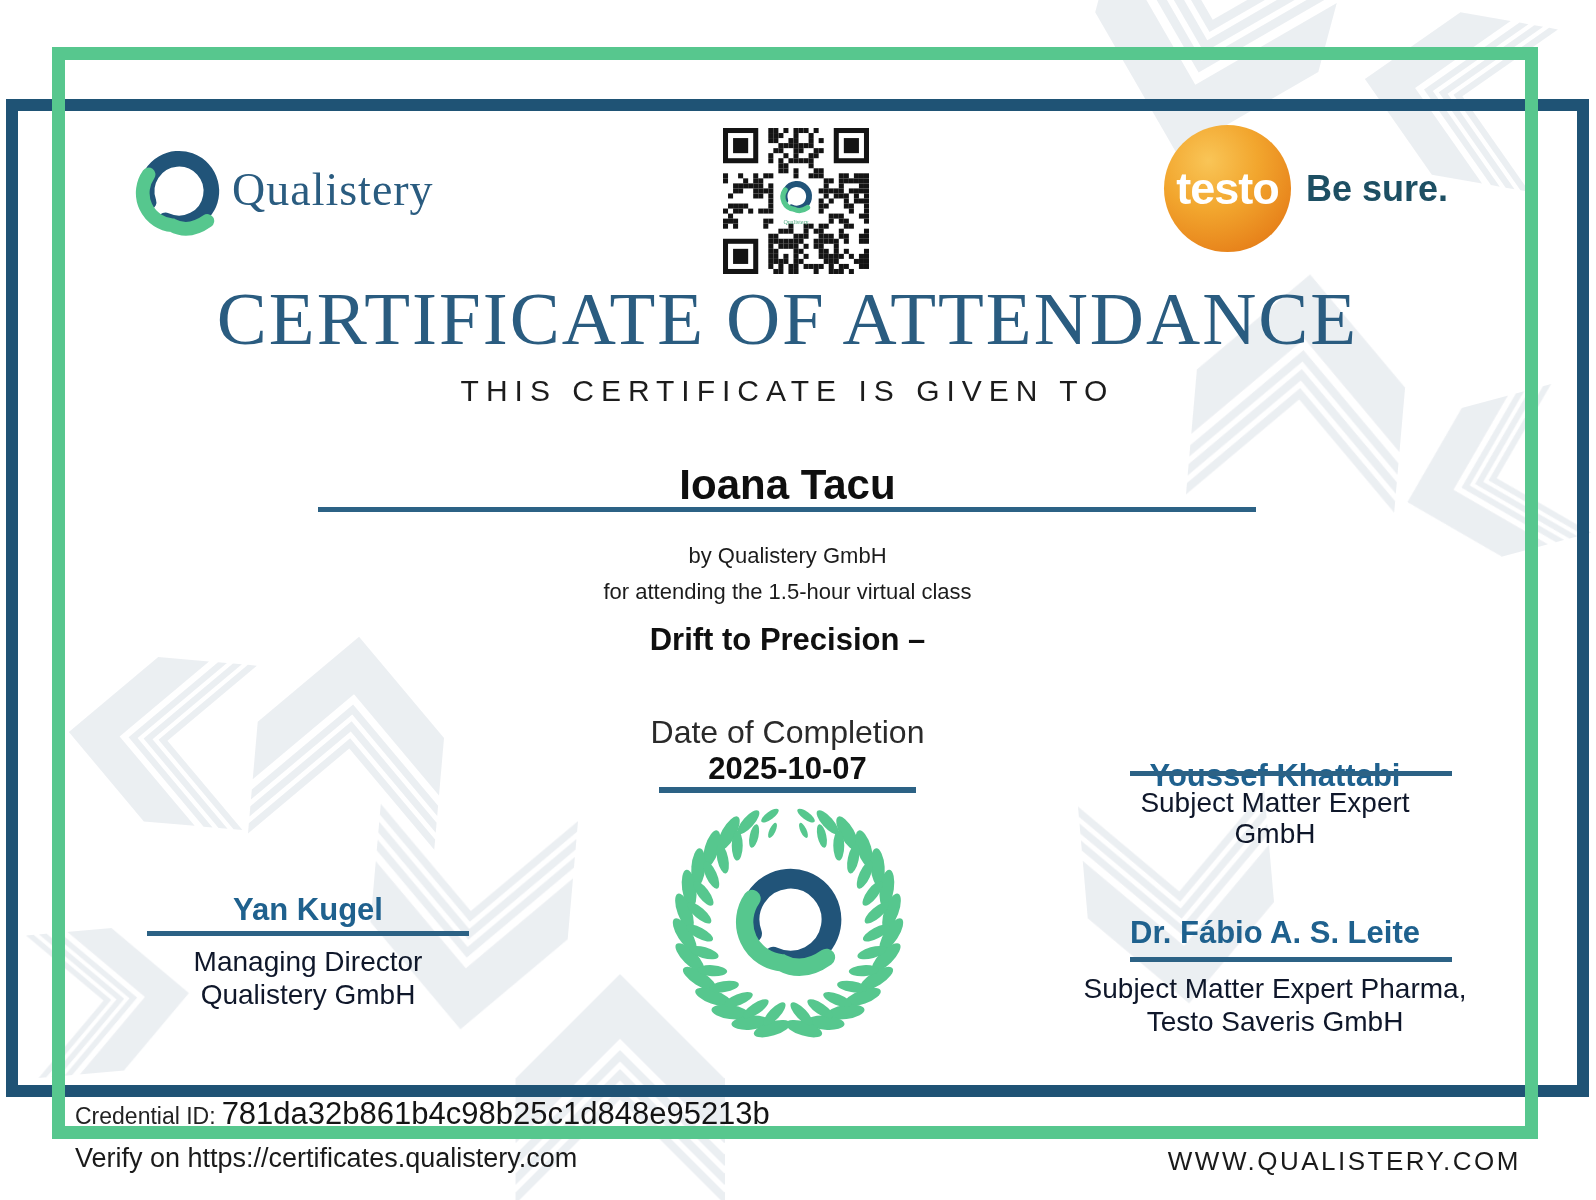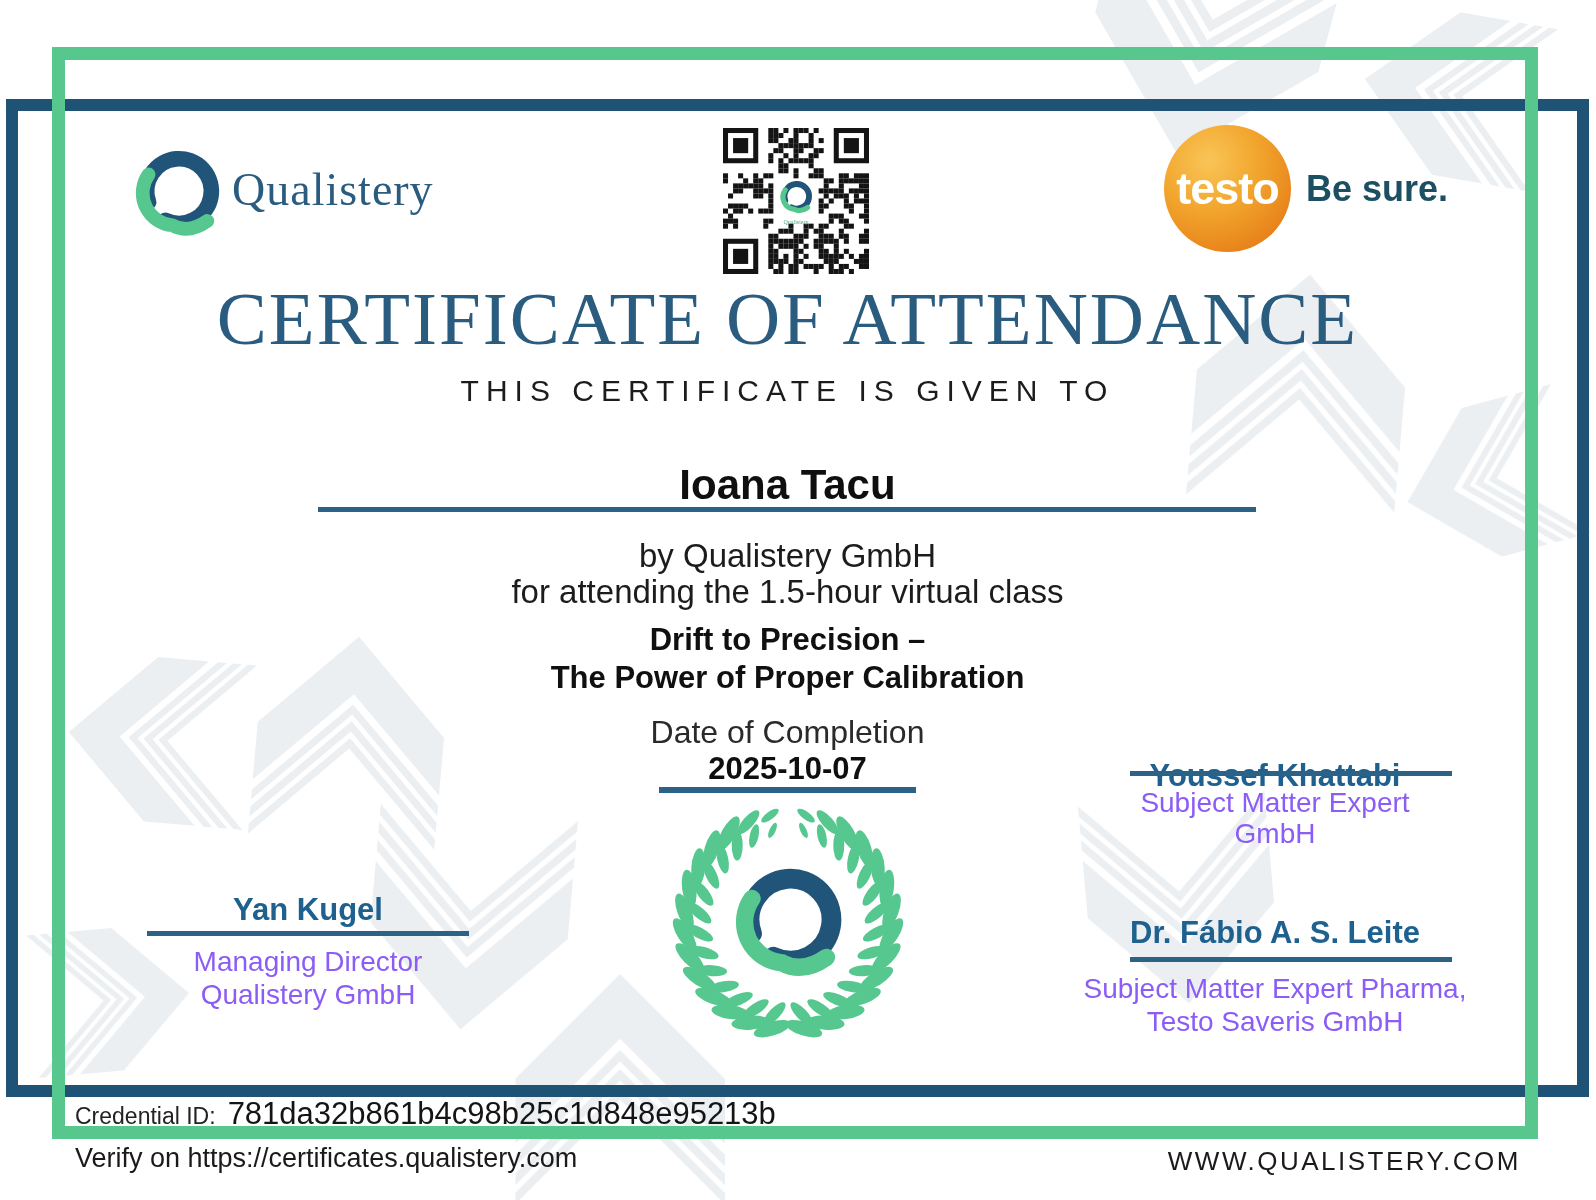--- a/index.html
+++ b/index.html
@@ -21,41 +21,41 @@
     background:radial-gradient(circle at 35% 28%, #f9c557 0%, #f2a62e 40%, #e8851c 75%, #d96f12 100%);
     display:flex;align-items:center;justify-content:center;}
   .testo-ball span{color:#fff;font-weight:bold;font-size:45px;letter-spacing:-1px;}
   .besure{left:1306px;top:168px;font-size:36px;font-weight:bold;color:var(--besure-teal,#1d4f63);}
   
   .centercol{left:0;width:1575px;text-align:center;}
   .title{top:276px;font-family:"Liberation Serif",serif;font-size:75px;letter-spacing:2px;color:var(--title-blue,#2a5c80);white-space:nowrap;}
   .subtitle{top:374px;font-size:30px;letter-spacing:7px;color:#1c1c1c;font-weight:500;}
   .name{top:461px;font-size:42px;font-weight:bold;color:#0f0f0f;}
   .name-line{left:318px;top:507px;width:938px;height:5px;background:var(--underline-blue,#2c6285);}
-  .byline{top:538px;font-size:33px;line-height:36px;color:#1c1c1c;}
+  .byline{top:538px;font-size:22px;line-height:36px;color:#1c1c1c;}
   .course{top:621px;font-size:31px;font-weight:bold;line-height:38px;color:#101010;}
   .date-label{top:714px;font-size:32px;color:#2a2a2a;}
   .date-value{top:751px;font-size:31px;font-weight:bold;color:#0f0f0f;}
   .date-line{left:659px;top:787px;width:257px;height:6px;background:var(--underline-blue,#2c6285);}
   .wreath{left:659px;top:804px;width:258px;height:248px;}
   
   .sig-name{font-size:31px;font-weight:bold;color:var(--sig-blue,#1f618e);text-align:center;}
-  .sig-role{font-size:28px;color:#8b5cf6;text-align:center;}
+  .sig-role{font-size:28px;color:#0f172a;text-align:center;}
   .sig-line{height:5px;background:var(--underline-blue,#2c6285);}
   .sigL-name{left:130px;width:356px;top:892px;}
   .sigL-line{left:147px;top:931px;width:322px;}
   .sigL-role{left:110px;width:396px;top:945px;line-height:33px;}
   .sigRT-name{left:1105px;width:340px;top:728px;margin-top:30px;}
   .sigRT-line{left:1130px;top:771px;width:322px;}
   .sigRT-role{left:1105px;width:340px;top:787px;line-height:31px;}
   .sigRB-name{left:1095px;width:360px;top:915px;}
   .sigRB-line{left:1130px;top:957px;width:322px;}
   .sigRB-role{left:1060px;width:430px;top:972px;line-height:33px;}
   
-  .credential{left:75px;top:1096px;display:flex;align-items:baseline;gap:12px;z-index:3;}
+  .credential{left:75px;top:1096px;display:flex;align-items:baseline;gap:6px;z-index:3;}
   .credential .label{font-size:23px;color:#222;}
   .credential .id{font-size:31px;color:#141414;letter-spacing:0px;}
   .verify{left:75px;top:1143px;font-size:27px;color:#1a1a1a;}
   .website{right:75px;top:1146px;font-size:26px;letter-spacing:2.5px;color:#1a1a1a;}
 </style>
 </head>
 <body>
 
 <div class="certificate">
 
@@ -388,21 +388,20 @@
   <div class="abs centercol name z3">Ioana Tacu</div>
   <div class="abs name-line z3"></div>
 
   <div class="abs centercol byline z3">
     <div>by Qualistery GmbH</div>
     <div>for attending the 1.5-hour virtual class</div>
   </div>
 
   <div class="abs centercol course z3">
     <div>Drift to Precision –</div>
-    <div>The Power of Proper Calibration</div>
   </div>
 
   <div class="abs centercol date-label z3">Date of Completion</div>
   <div class="abs centercol date-value z3">2025-10-07</div>
   <div class="abs date-line z3"></div>
 
   <svg class="abs wreath z3" id="wreath-svg" viewBox="0 0 258 248">
     <g id="leaves" fill="#56c78e">
         <ellipse cx="147.05941047736076" cy="11.64076267468154" rx="10.450000000000001" ry="3.8500000000000005" transform="rotate(36.0 147.1 11.6)"></ellipse>
         <ellipse cx="144.4546878123568" cy="26.41287896986465" rx="8.25" ry="3.0250000000000004" transform="rotate(65.0 144.5 26.4)"></ellipse>

